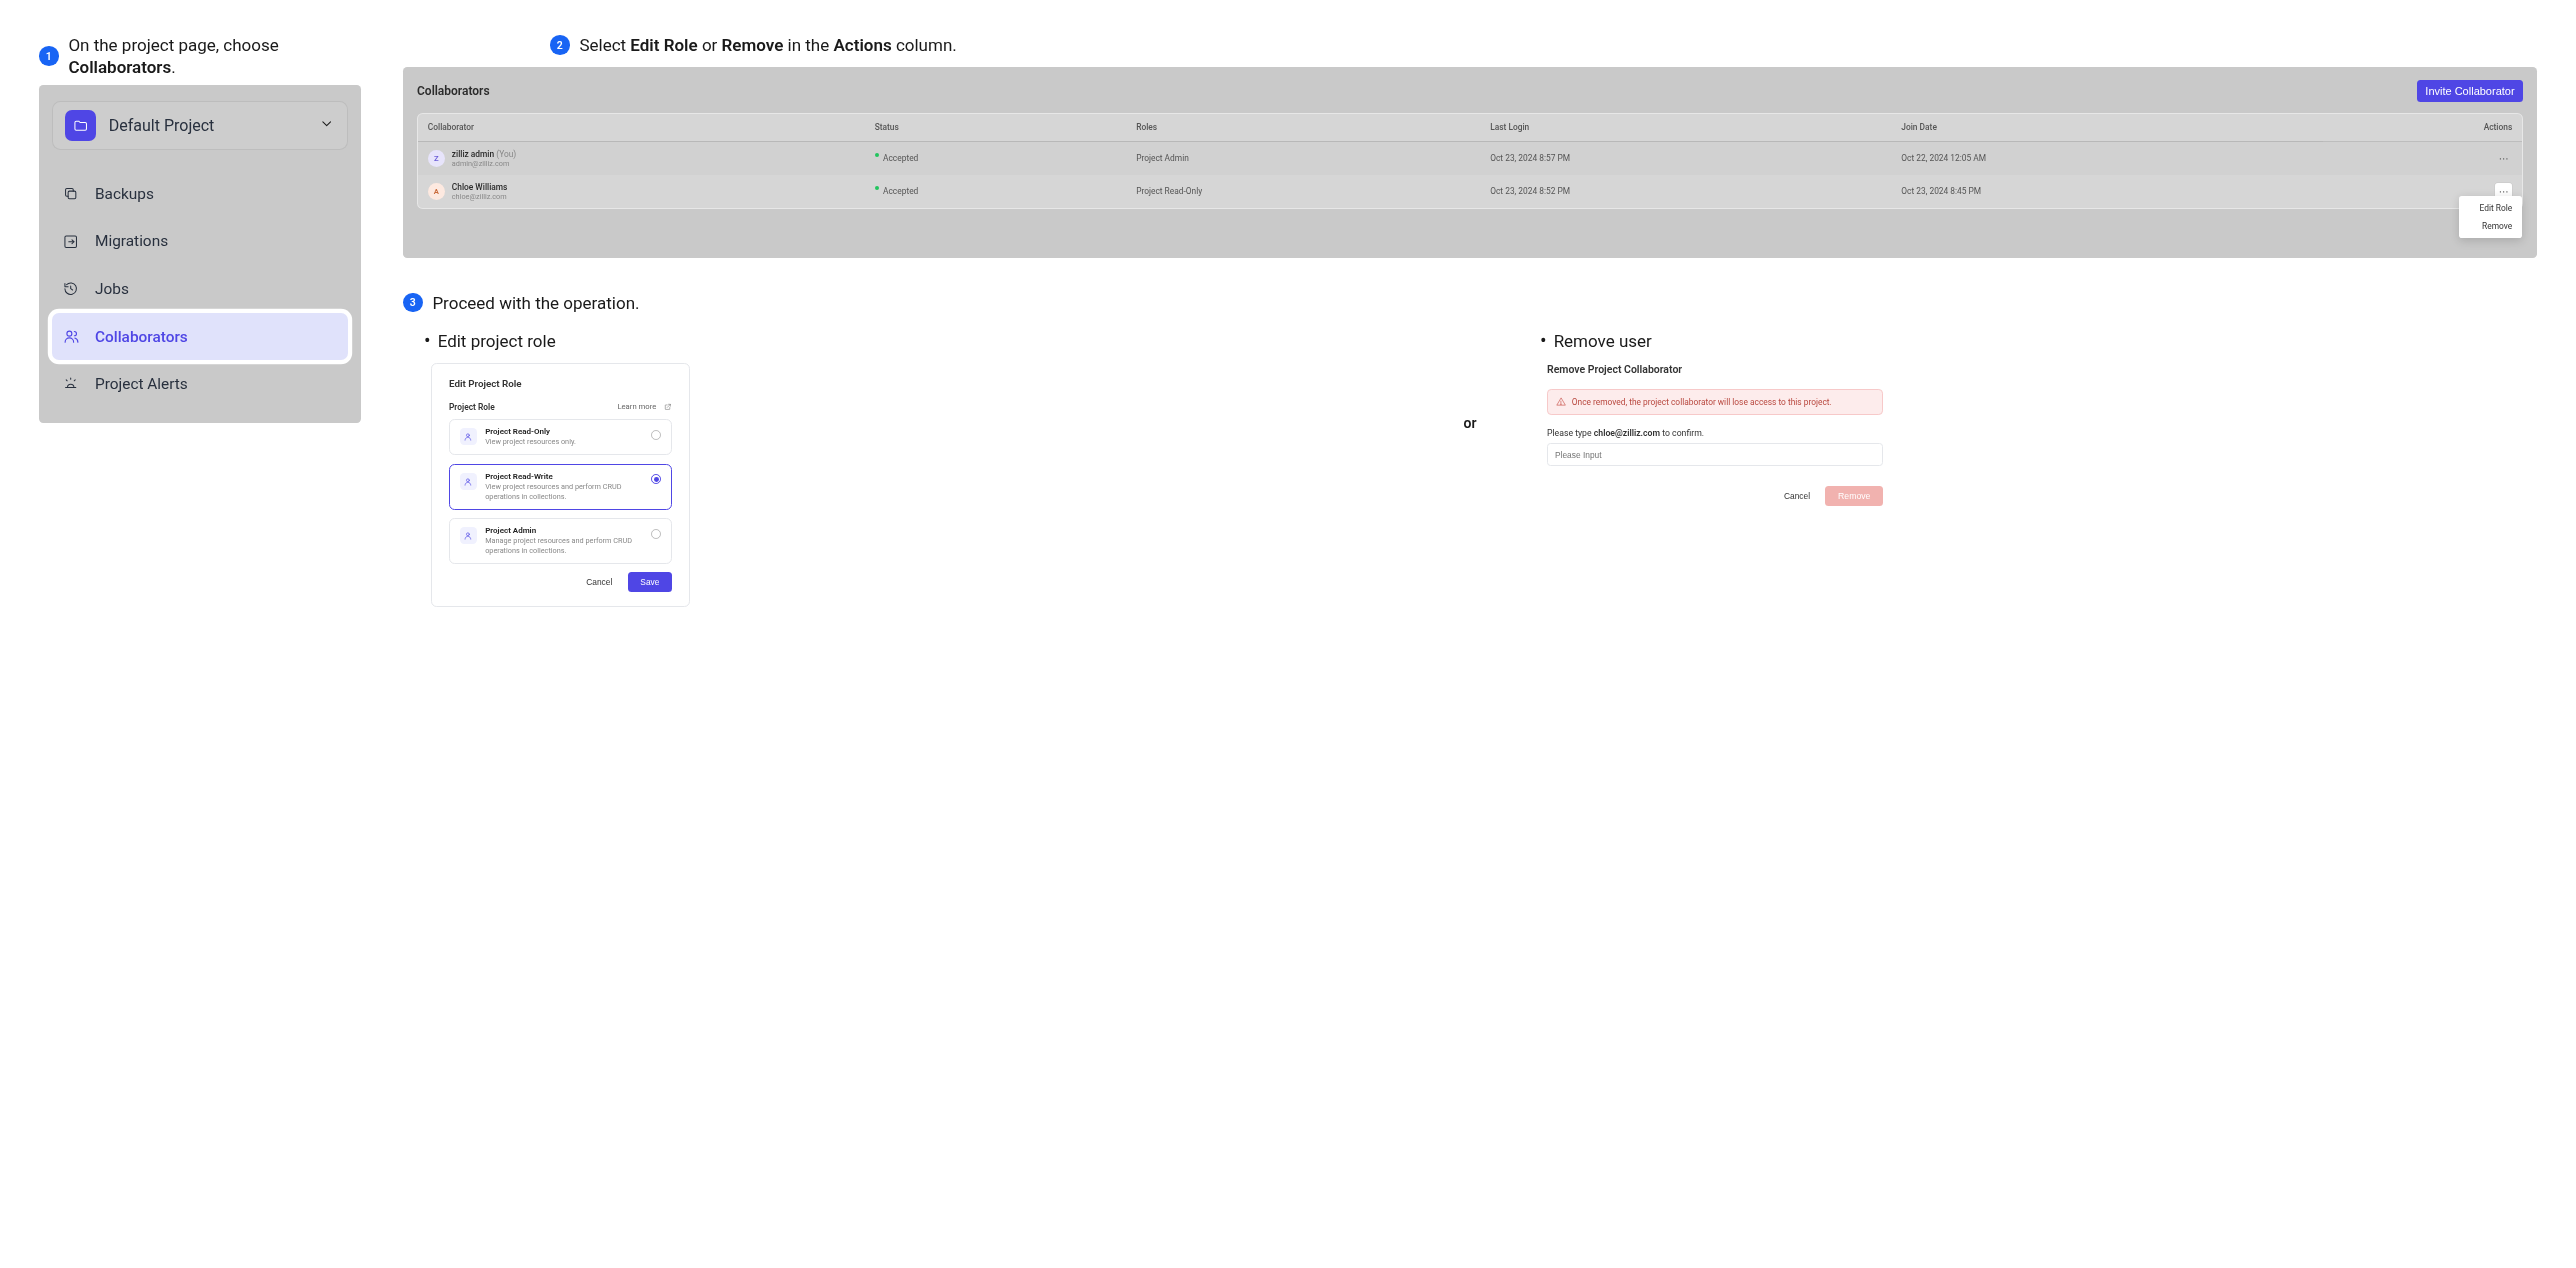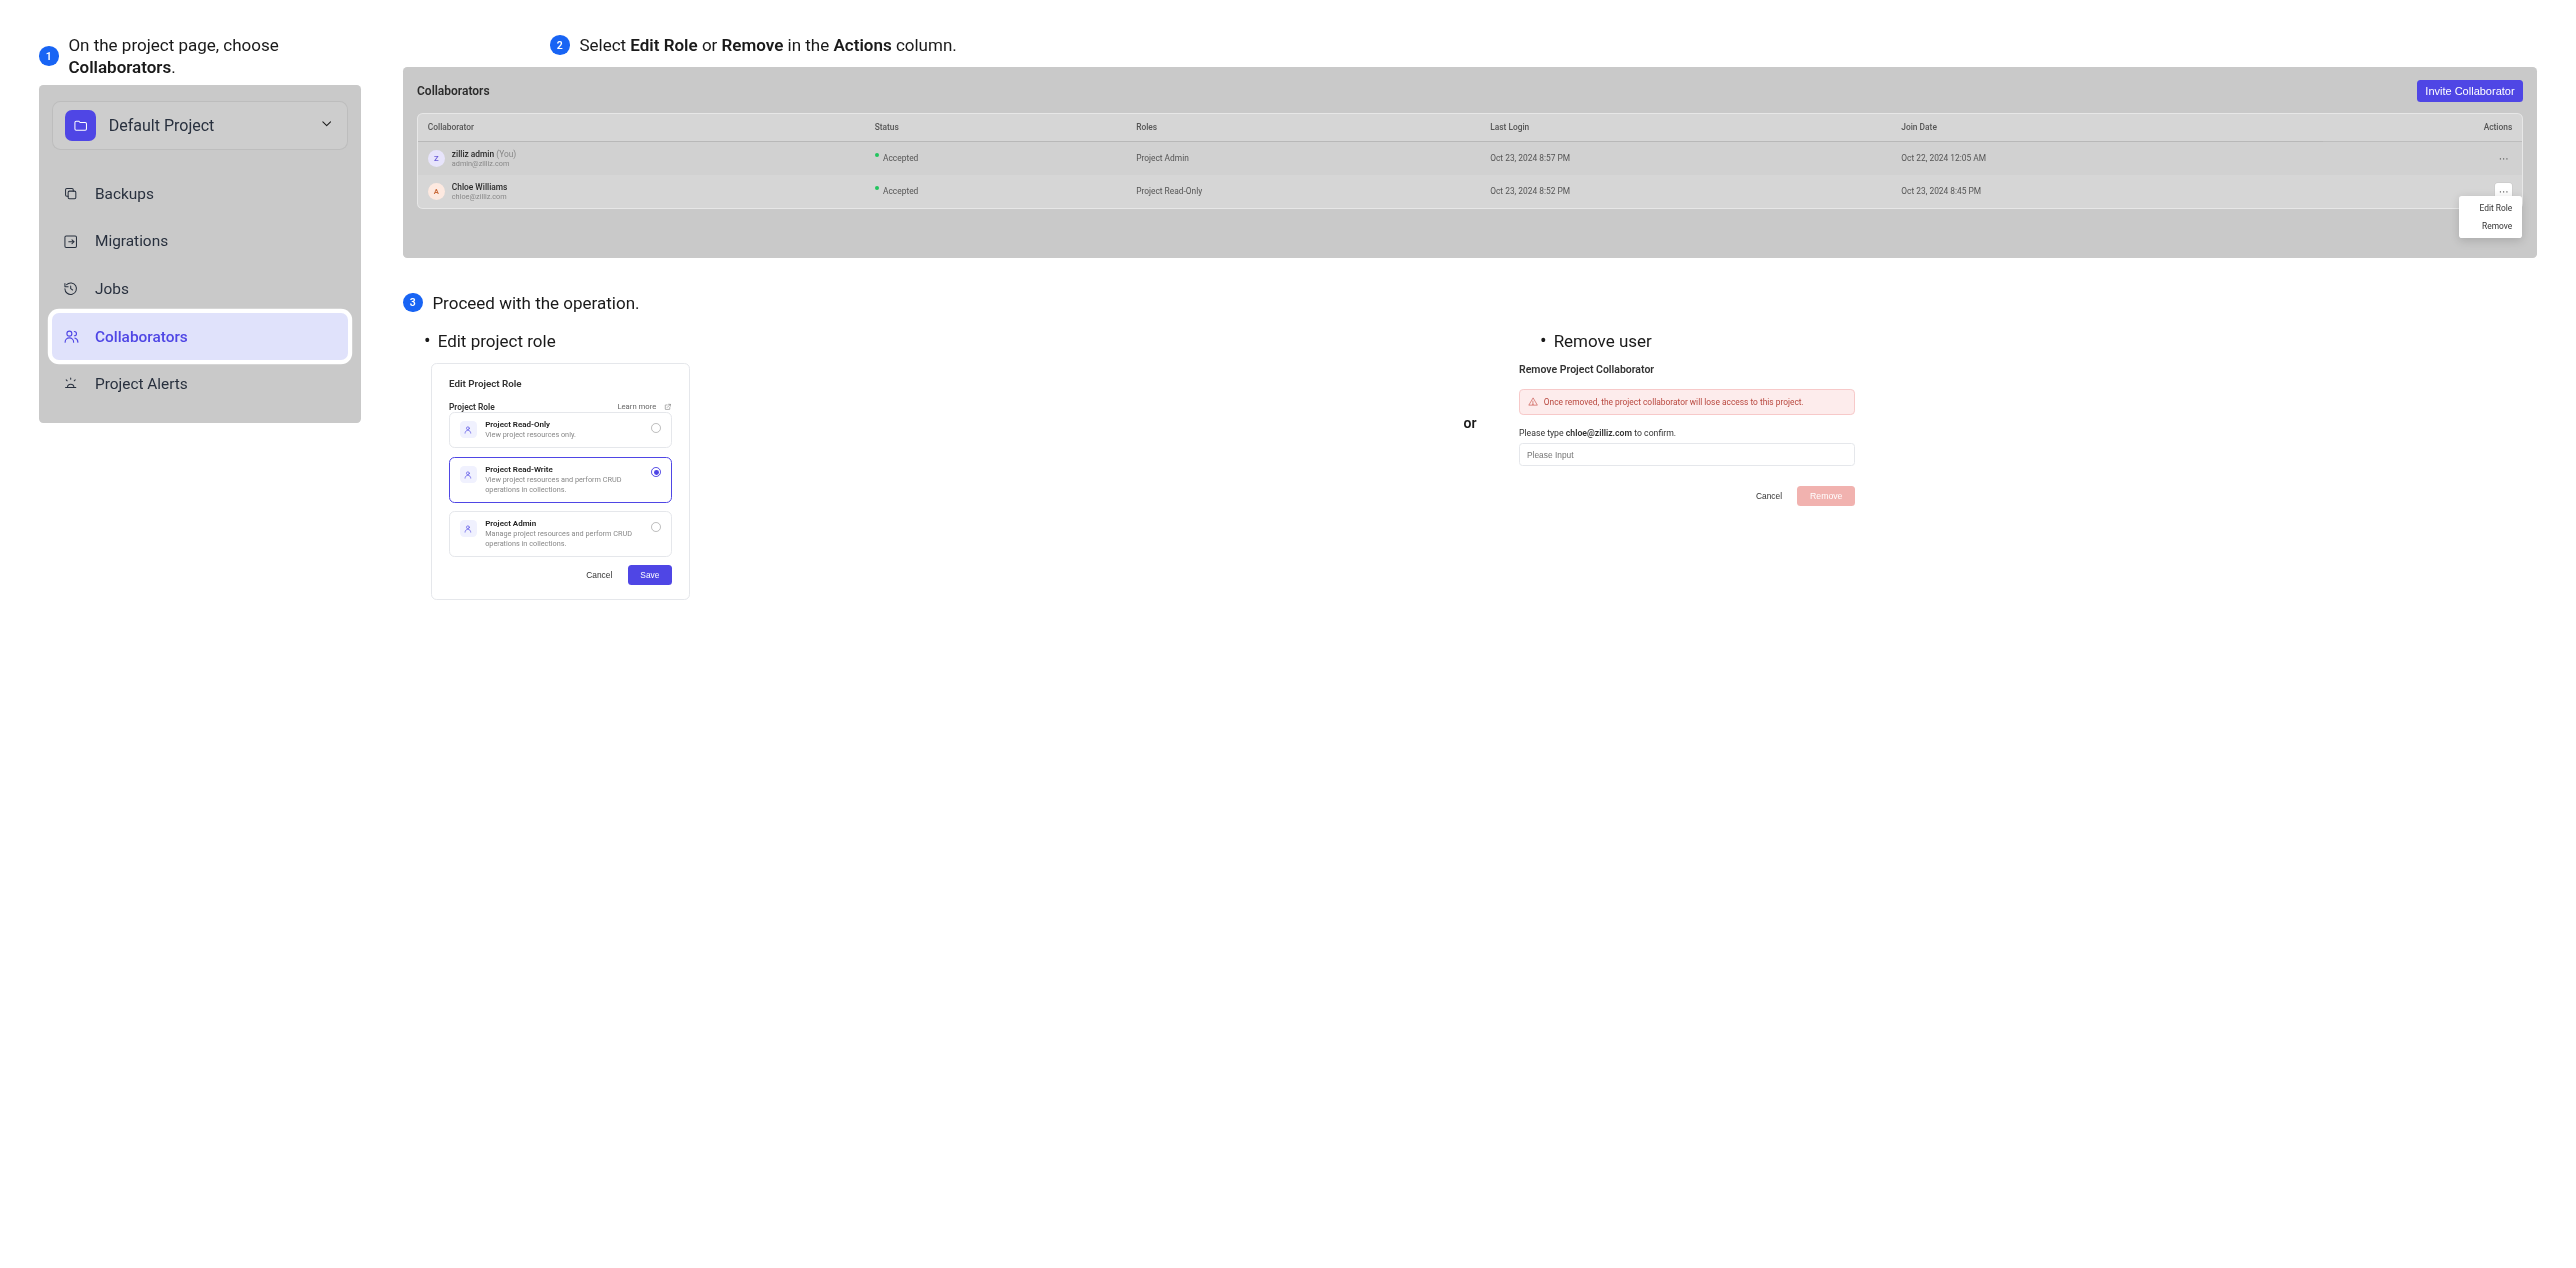--- a/index.html
+++ b/index.html
@@ -130,21 +130,21 @@
   .sub-heading{display:flex;align-items:baseline;gap:7px;margin:0 0 12.6px 21px;font-size:17px;}
   .sub-heading .bul{font-size:19.6px;line-height:0.5;}
   .or-col{flex:0 0 42px;display:flex;align-items:center;justify-content:center;padding-top:84px;font-size:14px;font-weight:600;}
   
   .edit-card{
     background:var(--card-bg);border-radius:5.6px;border:0.7px solid var(--card-border);
     padding:14px 17px;margin-left:28px;width:calc(100% - 28px);max-width:259px;
     font-size:8.4px;color:#333;
   }
   .edit-card h4{margin:0 0 12.6px 0;font-size:9.8px;font-weight:600;}
-  .role-head{display:flex;align-items:center;justify-content:space-between;text-align:right;}
+  .role-head{display:flex;align-items:center;justify-content:space-between;margin-bottom:7px;text-align:right;}
   .role-head .lbl{font-size:8.4px;font-weight:600;}
   .learn-more{color:#666;font-size:7.7px;display:flex;align-items:center;gap:8px;}
   .role-option{
     border:0.7px solid var(--card-border);border-radius:5.6px;
     padding:7px 9.8px;display:flex;align-items:flex-start;gap:8.4px;margin-bottom:8.4px;cursor:pointer;
   }
   .role-option.selected{border-color:var(--accent);}
   .role-icon{
     width:17px;height:17px;border-radius:4.2px;background:#f0f1fe;color:var(--accent);
     display:flex;align-items:center;justify-content:center;font-size:9px;flex:0 0 auto;margin-top:1.4px;
@@ -157,21 +157,21 @@
     display:flex;align-items:center;justify-content:center;
   }
   .radio.checked{border-color:var(--accent);}
   .radio.checked::after{content:"";width:4.9px;height:4.9px;border-radius:50%;background:var(--accent);}
   .edit-actions{display:flex;justify-content:flex-end;gap:7px;margin-top:7px;}
   .btn-text{background:none;border:none;color:#333;font-size:8.4px;cursor:pointer;padding:4.9px 8.4px;}
   .btn-primary{background:var(--accent);color:#fff;border:none;font-size:8.4px;padding:4.9px 12.6px;border-radius:3.5px;cursor:pointer;}
   
   .remove-card{
     background:var(--card-bg);border-radius:5.6px;
-    padding:0 0 14px 0;width:calc(100% - 28px);max-width:336px;
+    padding:0 0 14px 0;margin-left:28px;width:calc(100% - 28px);max-width:336px;
     font-size:9px;color:#333;
   }
   .remove-card h4{margin:0 0 12.6px 0;font-size:10.5px;font-weight:600;}
   .warn-box{
     background:var(--danger-bg);border:0.7px solid var(--danger-border);
     border-radius:4.2px;padding:7px 8.4px;display:flex;align-items:center;gap:5.6px;
     color:var(--danger-text);font-size:8.4px;margin-bottom:12.6px;
   }
   .confirm-text{font-size:8.7px;color:#333;margin-bottom:5.6px;}
   .confirm-text b{font-weight:600;}

